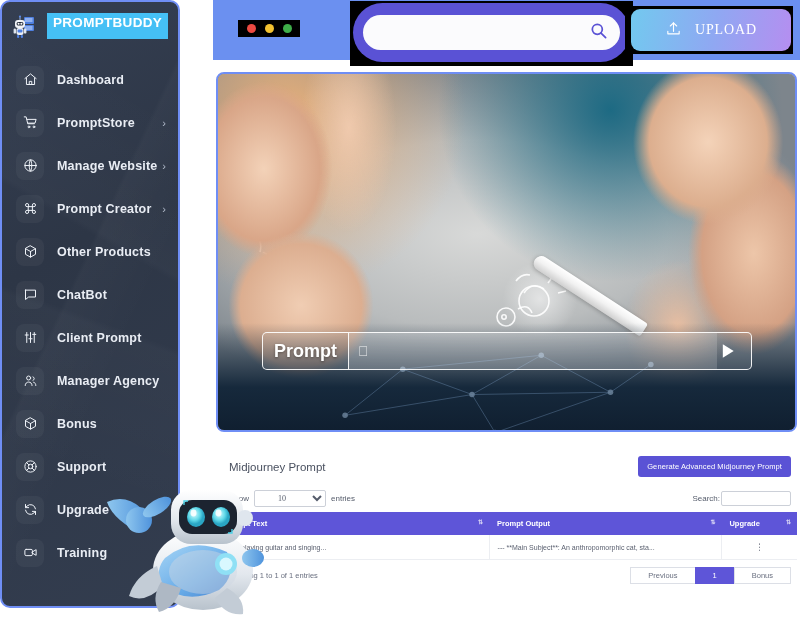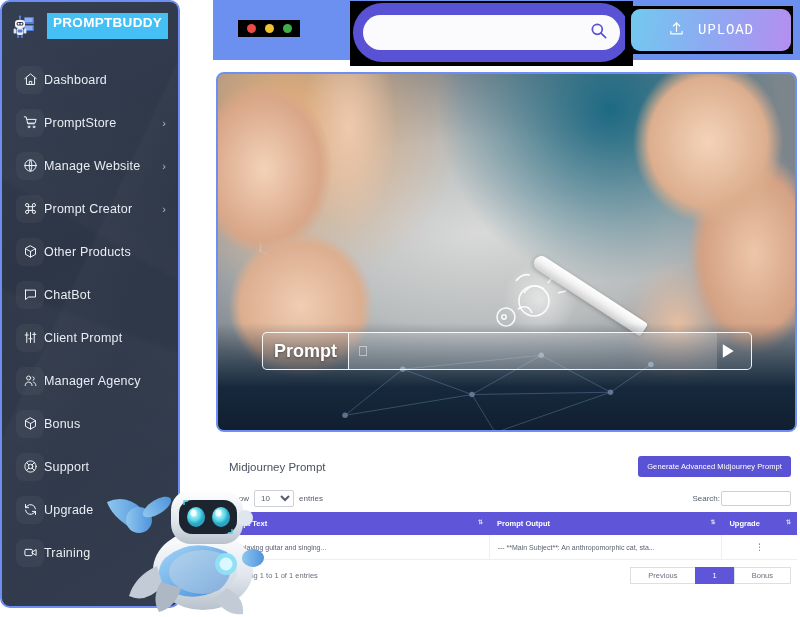--- a/index.html
+++ b/index.html
@@ -50,22 +50,22 @@
   .nav-ico {
     width: 28px; height: 28px; flex: none;
     border-radius: 8px; background: #39435600;
     display: flex; align-items: center; justify-content: center;
     box-shadow: inset 0 0 0 1px rgba(255,255,255,.0);
     background: rgba(255,255,255,.045);
   }
   .nav-ico svg { width: 15px; height: 15px; stroke: #eef2f8; fill: none;
     stroke-width: 1.6; stroke-linecap: round; stroke-linejoin: round; }
   .nav-label {
-    font-size: 12.5px; letter-spacing: .2px;
-    color: #e9edf4; flex: 1; white-space: nowrap;
+    margin-left: 13px; font-size: 12.5px; letter-spacing: .2px;
+    color: #e9edf4; flex: 1; white-space: nowrap; font-weight: bold;
   }
   .nav-chev { font-size: 11px; color: #c5cede; opacity: .85; }
 
   
   #topbar {
     position: absolute; left: 213px; top: 0;
     width: 587px; height: 60px;
     background: #6b90f0;
     z-index: 1;
   }
@@ -106,21 +106,21 @@
     position: absolute; left: 412px; top: 6px;
     width: 168px; height: 48px; background: #000000;
   }
   .upload-btn {
     position: absolute; left: 418px; top: 9px;
     width: 160px; height: 42px;
     background: linear-gradient(100deg, #72c9ef 0%, #8fa8f2 52%, #b58ef0 100%);
     border-radius: 9px; border: none;
     display: flex; align-items: center; justify-content: center; gap: 13px;
     color: #ffffff; font-size: 14px; letter-spacing: .9px;
-    font-family: Liberation Mono, monospace; cursor: pointer;
+    font-family: Liberation Serif, serif; cursor: pointer;
   }
   .upload-btn svg { width: 17px; height: 17px; stroke: #ffffff; fill: none;
     stroke-width: 1.6; stroke-linecap: round; stroke-linejoin: round; }
 
   
   #video-card {
     position: absolute; left: 216px; top: 72px;
     width: 581px; height: 360px;
     border: 2px solid #6f8ef5; border-radius: 8px;
     overflow: hidden; background: #2a3440;
@@ -216,22 +216,22 @@
     font-family: "Liberation Sans", sans-serif;
     font-size: 7.5px; padding: 6px 9px; border-radius: 3px; cursor: pointer;
     letter-spacing: .1px;
   }
   .table-controls {
     display: flex; align-items: center; justify-content: space-between;
     padding: 13px 6px 5px 13px;
   }
   .show-entries { display: flex; align-items: center; gap: 5px; font-size: 8px; color: #555c6b; }
   .show-entries select {
-    font-family: Liberation Sans, sans-serif; font-size: 8px;
-    padding: 2px 2px; border: 1px solid #ccd0d8; border-radius: 2px;
+    font-family: Liberation Serif, serif; font-size: 8px;
+    padding: 2px 19px; border: 1px solid #ccd0d8; border-radius: 2px;
     background: #fff; color: #555c6b;
   }
   .search-box { display: flex; align-items: center; gap: 1px; font-size: 8px; color: #555c6b; }
   .search-box input {
     font-family: "Liberation Sans", sans-serif; font-size: 8px;
     width: 70px; height: 15px; padding: 0 4px;
     border: 1px solid #ccd0d8; border-radius: 2px; outline: none;
   }
   table { width: 100%; border-collapse: collapse; table-layout: fixed; }
   thead th {

